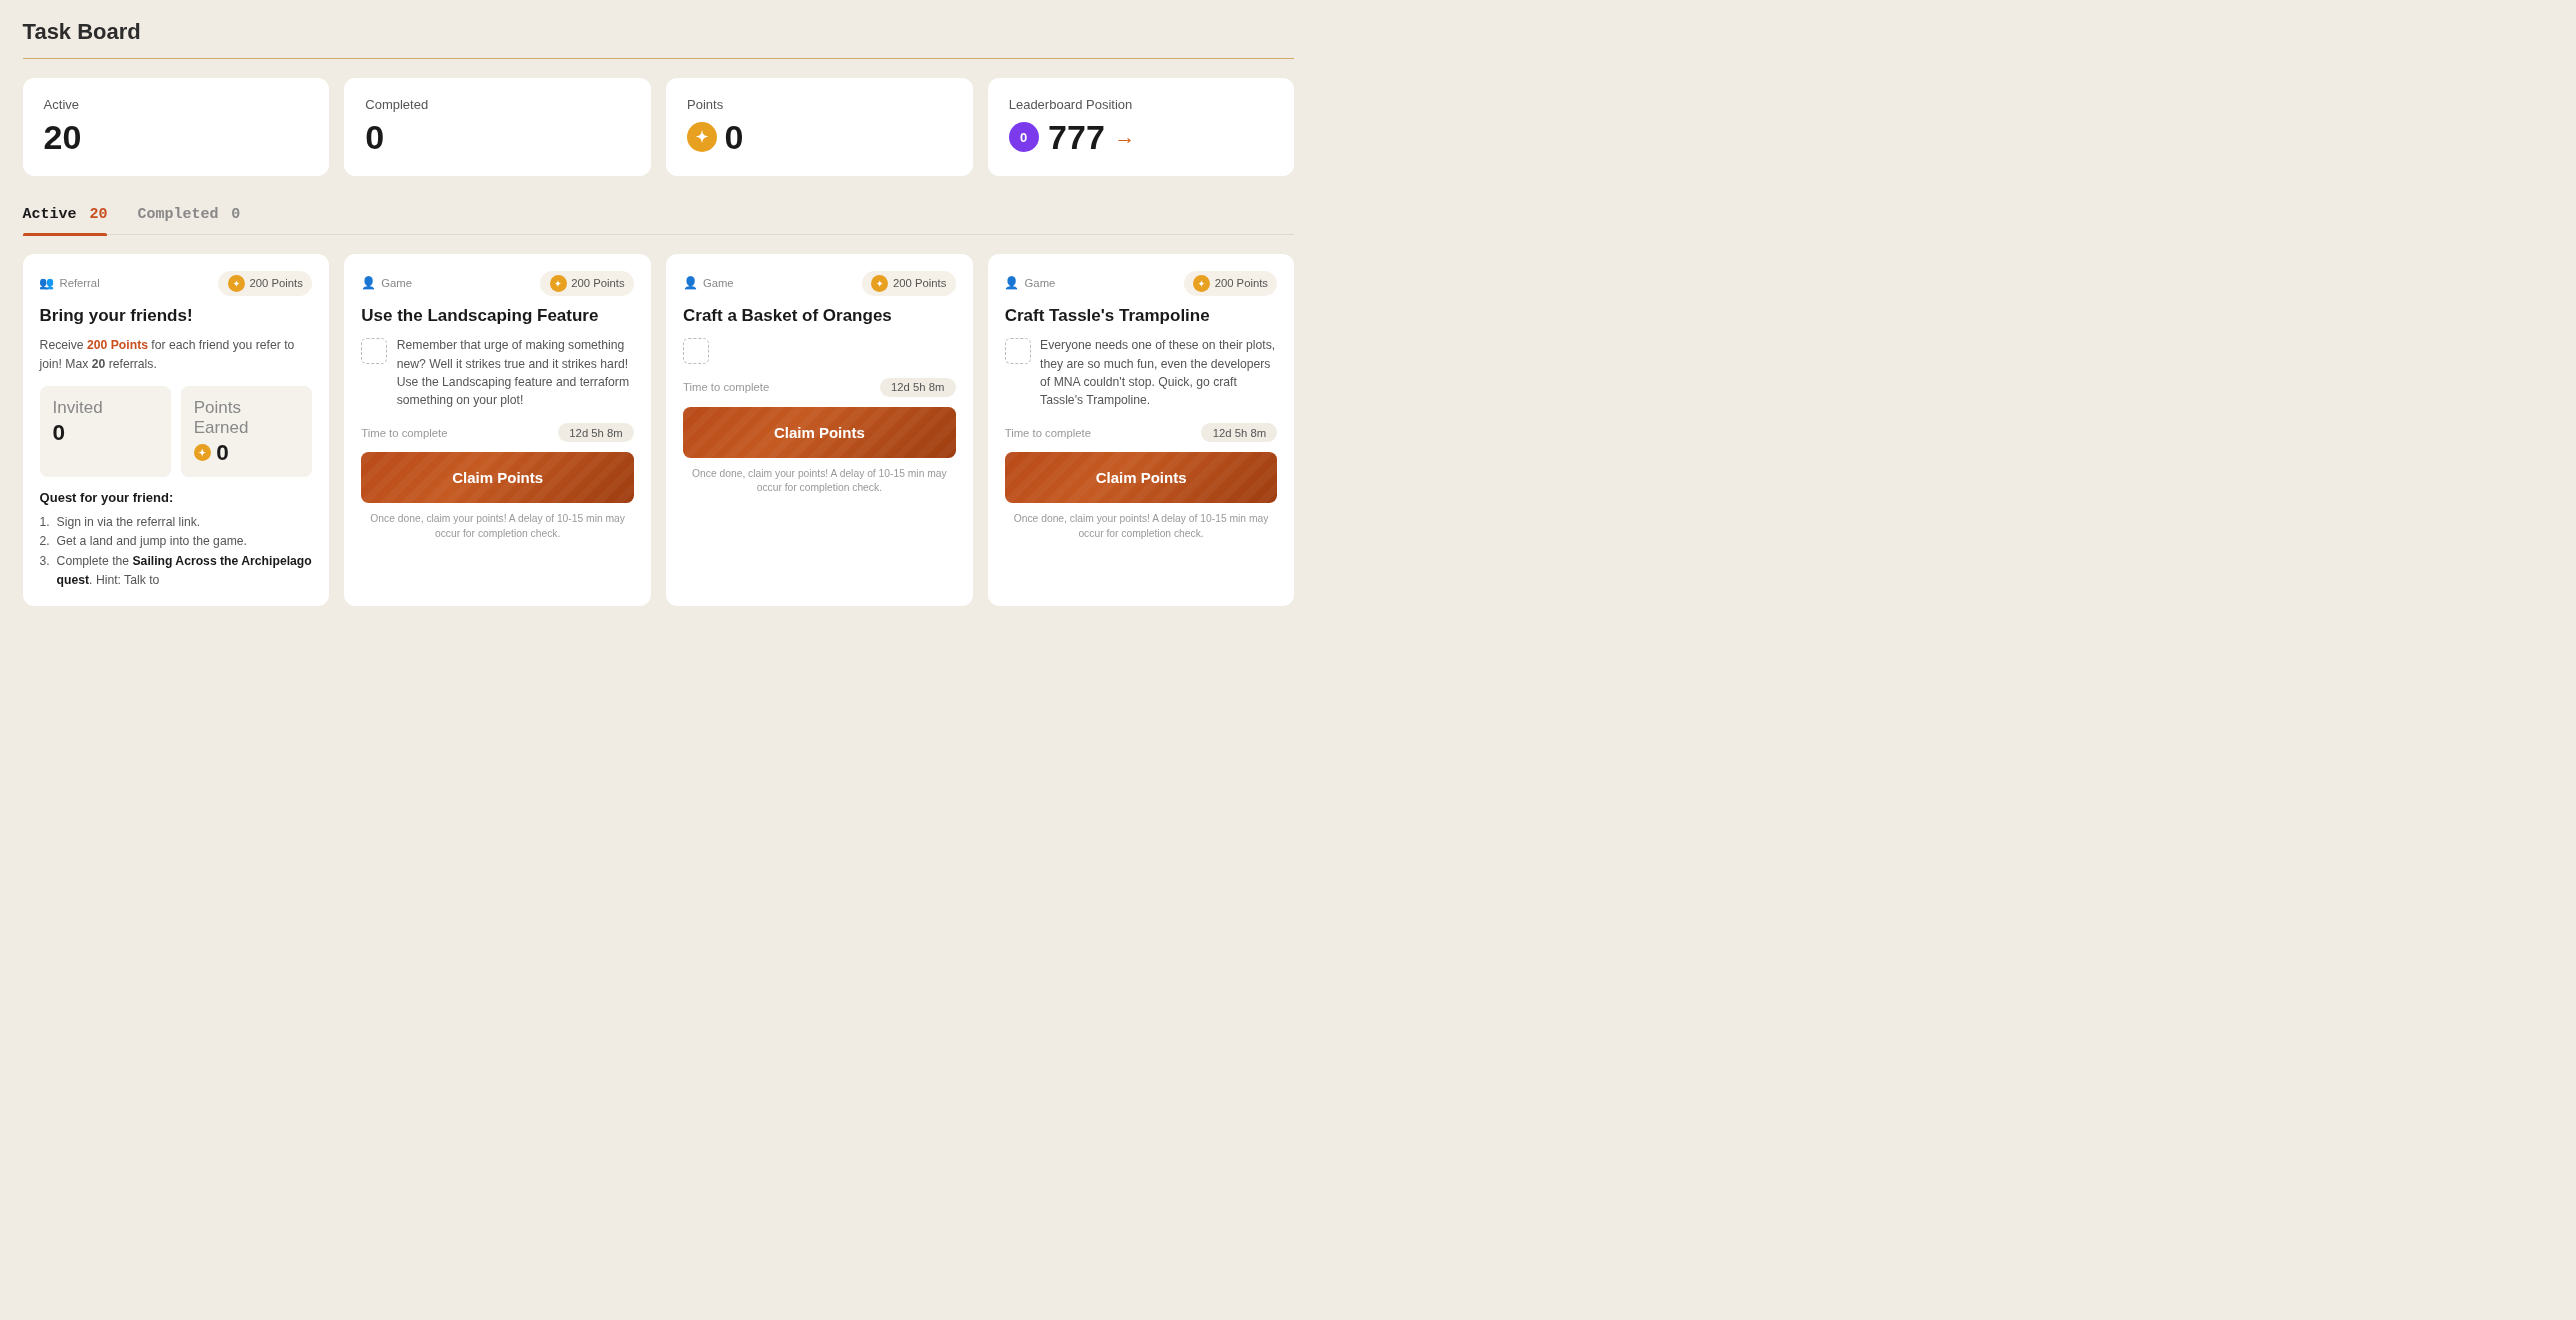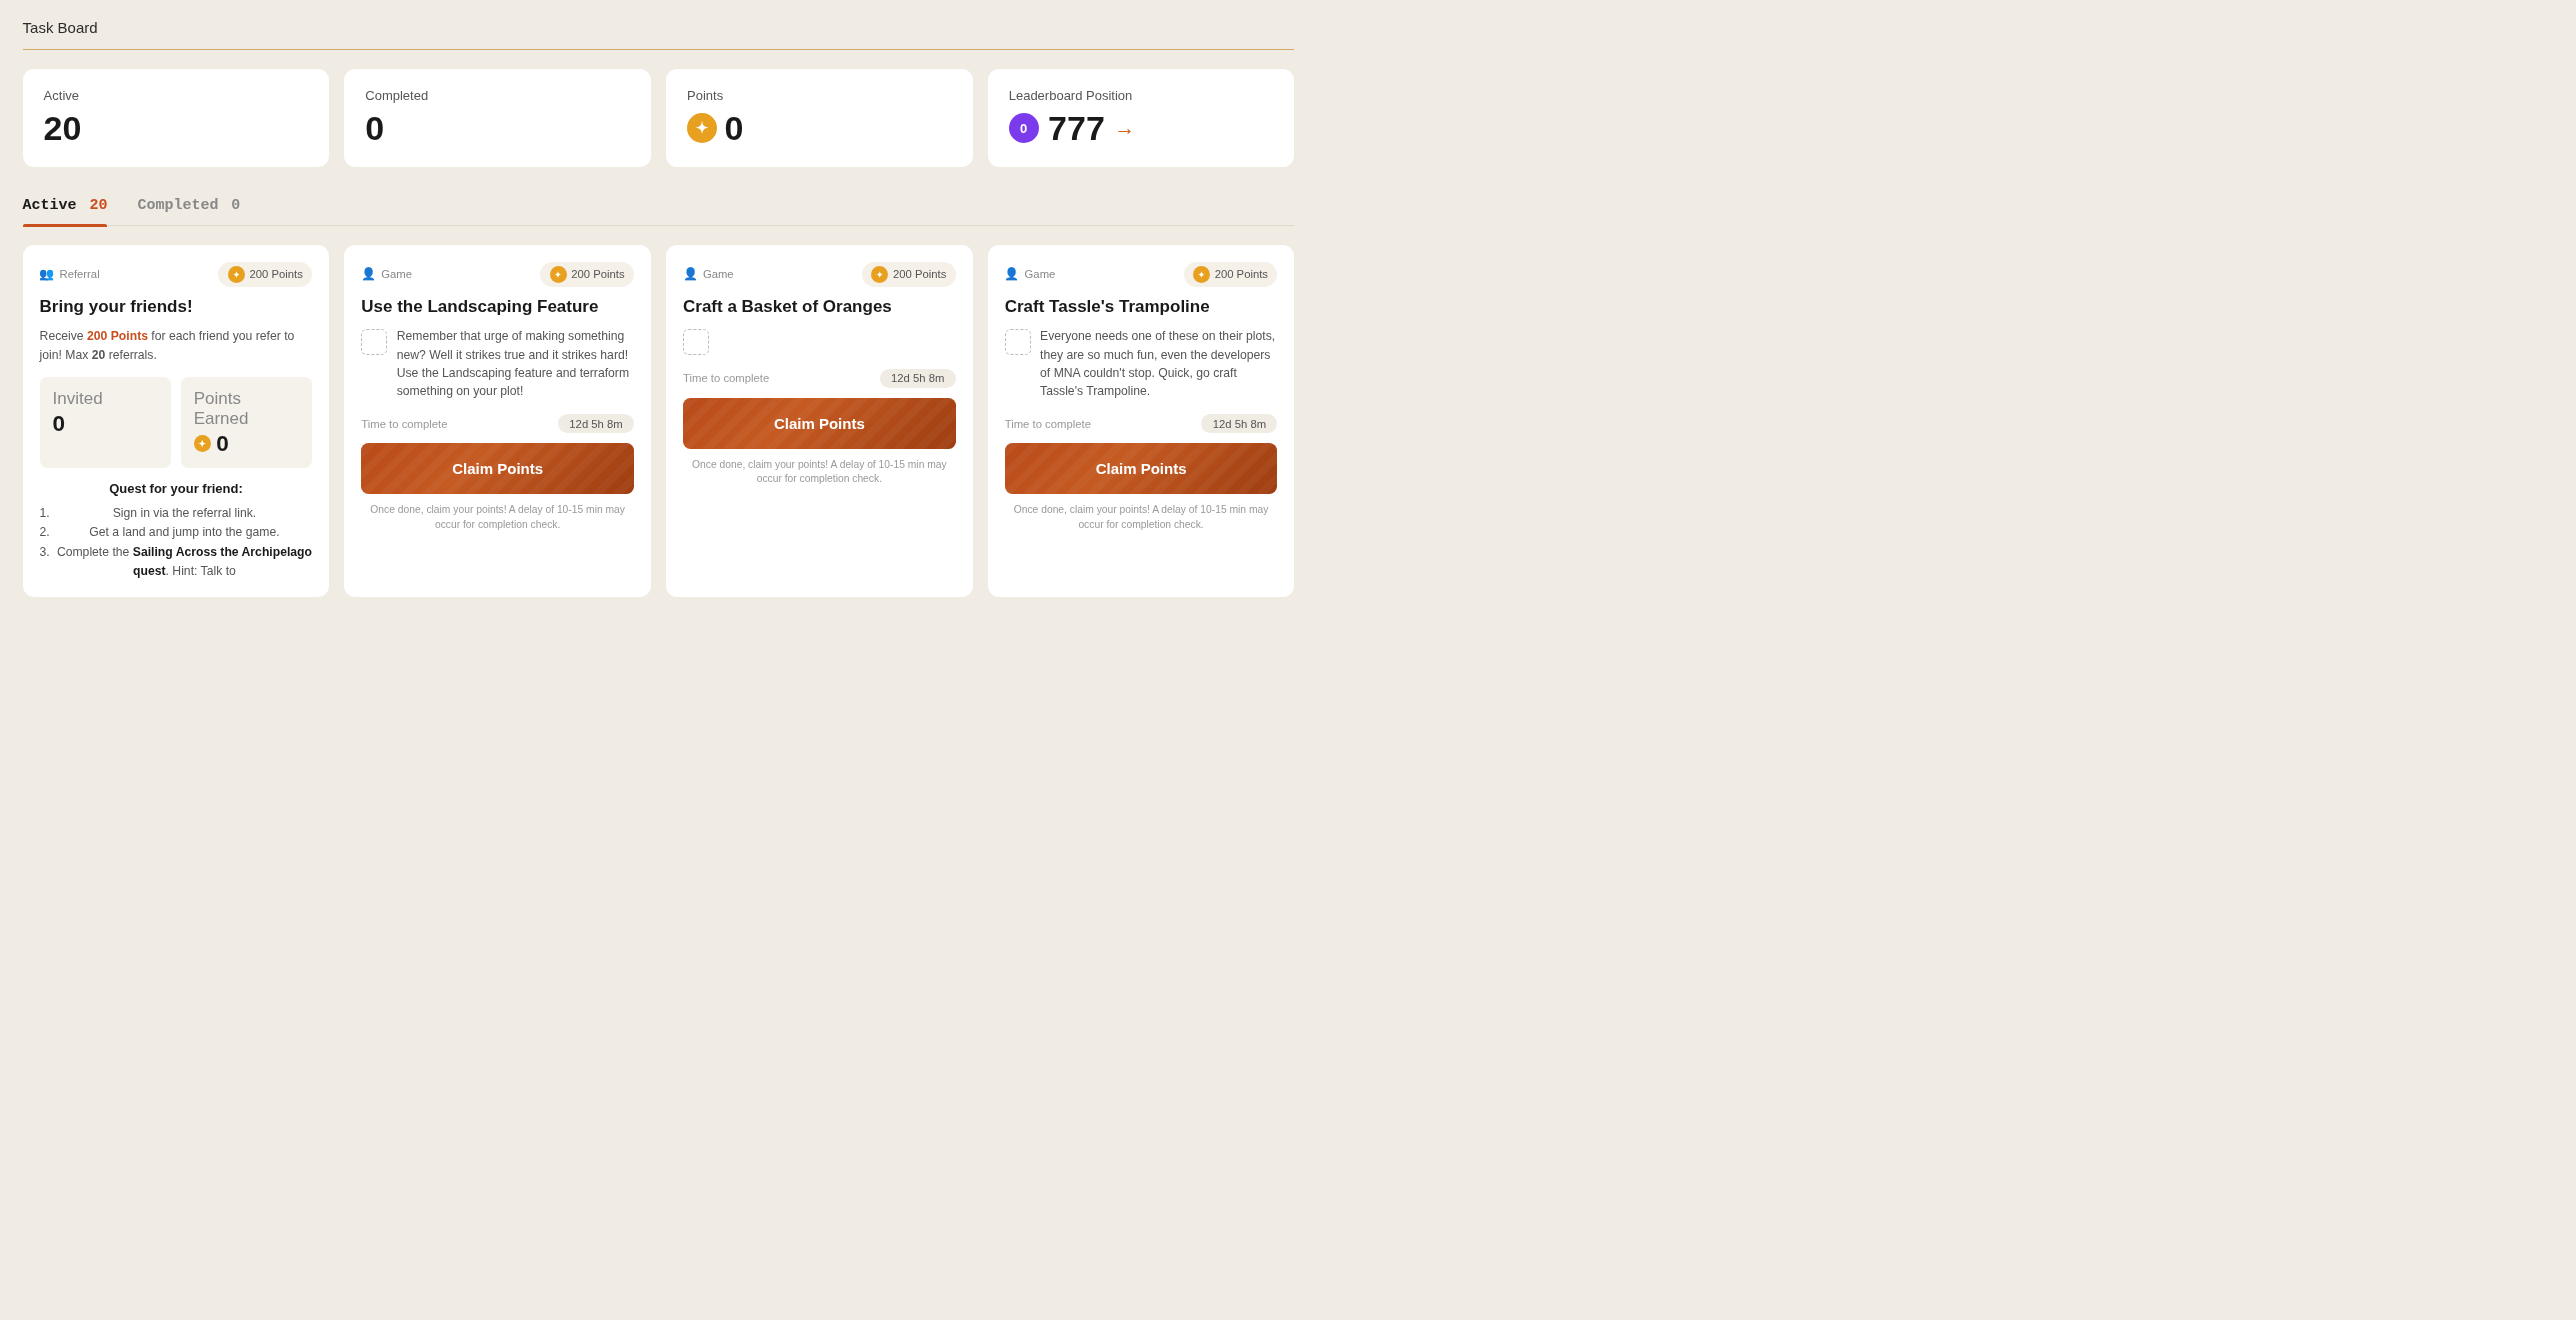--- a/index.html
+++ b/index.html
@@ -7,22 +7,22 @@
       font-family: -apple-system, BlinkMacSystemFont, 'Segoe UI', sans-serif;
       background: #f0ebe3;
       color: #2c2c2c;
       min-height: 100vh;
     }
     .page-container {
       padding: 19px 22.6px;
       max-width: 1317px;
     }
     .page-title {
-      font-size: 15px;
-      font-weight: 400;
+      font-size: 22px;
+      font-weight: 700;
       color: #2c2c2c;
       margin-bottom: 13px;
     }
     .top-divider {
       border: none;
       border-top: 1.4px solid #d4a96a;
       margin-bottom: 19px;
     }
     
     .stats-row {
@@ -279,21 +279,20 @@
     .ref-stat-value {
       font-size: 22.6px;
       font-weight: 700;
       color: #1a1a1a;
       display: flex;
       align-items: center;
       gap: 5.6px;
     }
     .quest-section {
       margin-top: 3.8px;
-      text-align: center;
     }
     .quest-title {
       font-size: 13px;
       font-weight: 700;
       color: #1a1a1a;
       margin-bottom: 7.5px;
     }
     .quest-list {
       list-style: none;
       padding: 0;

